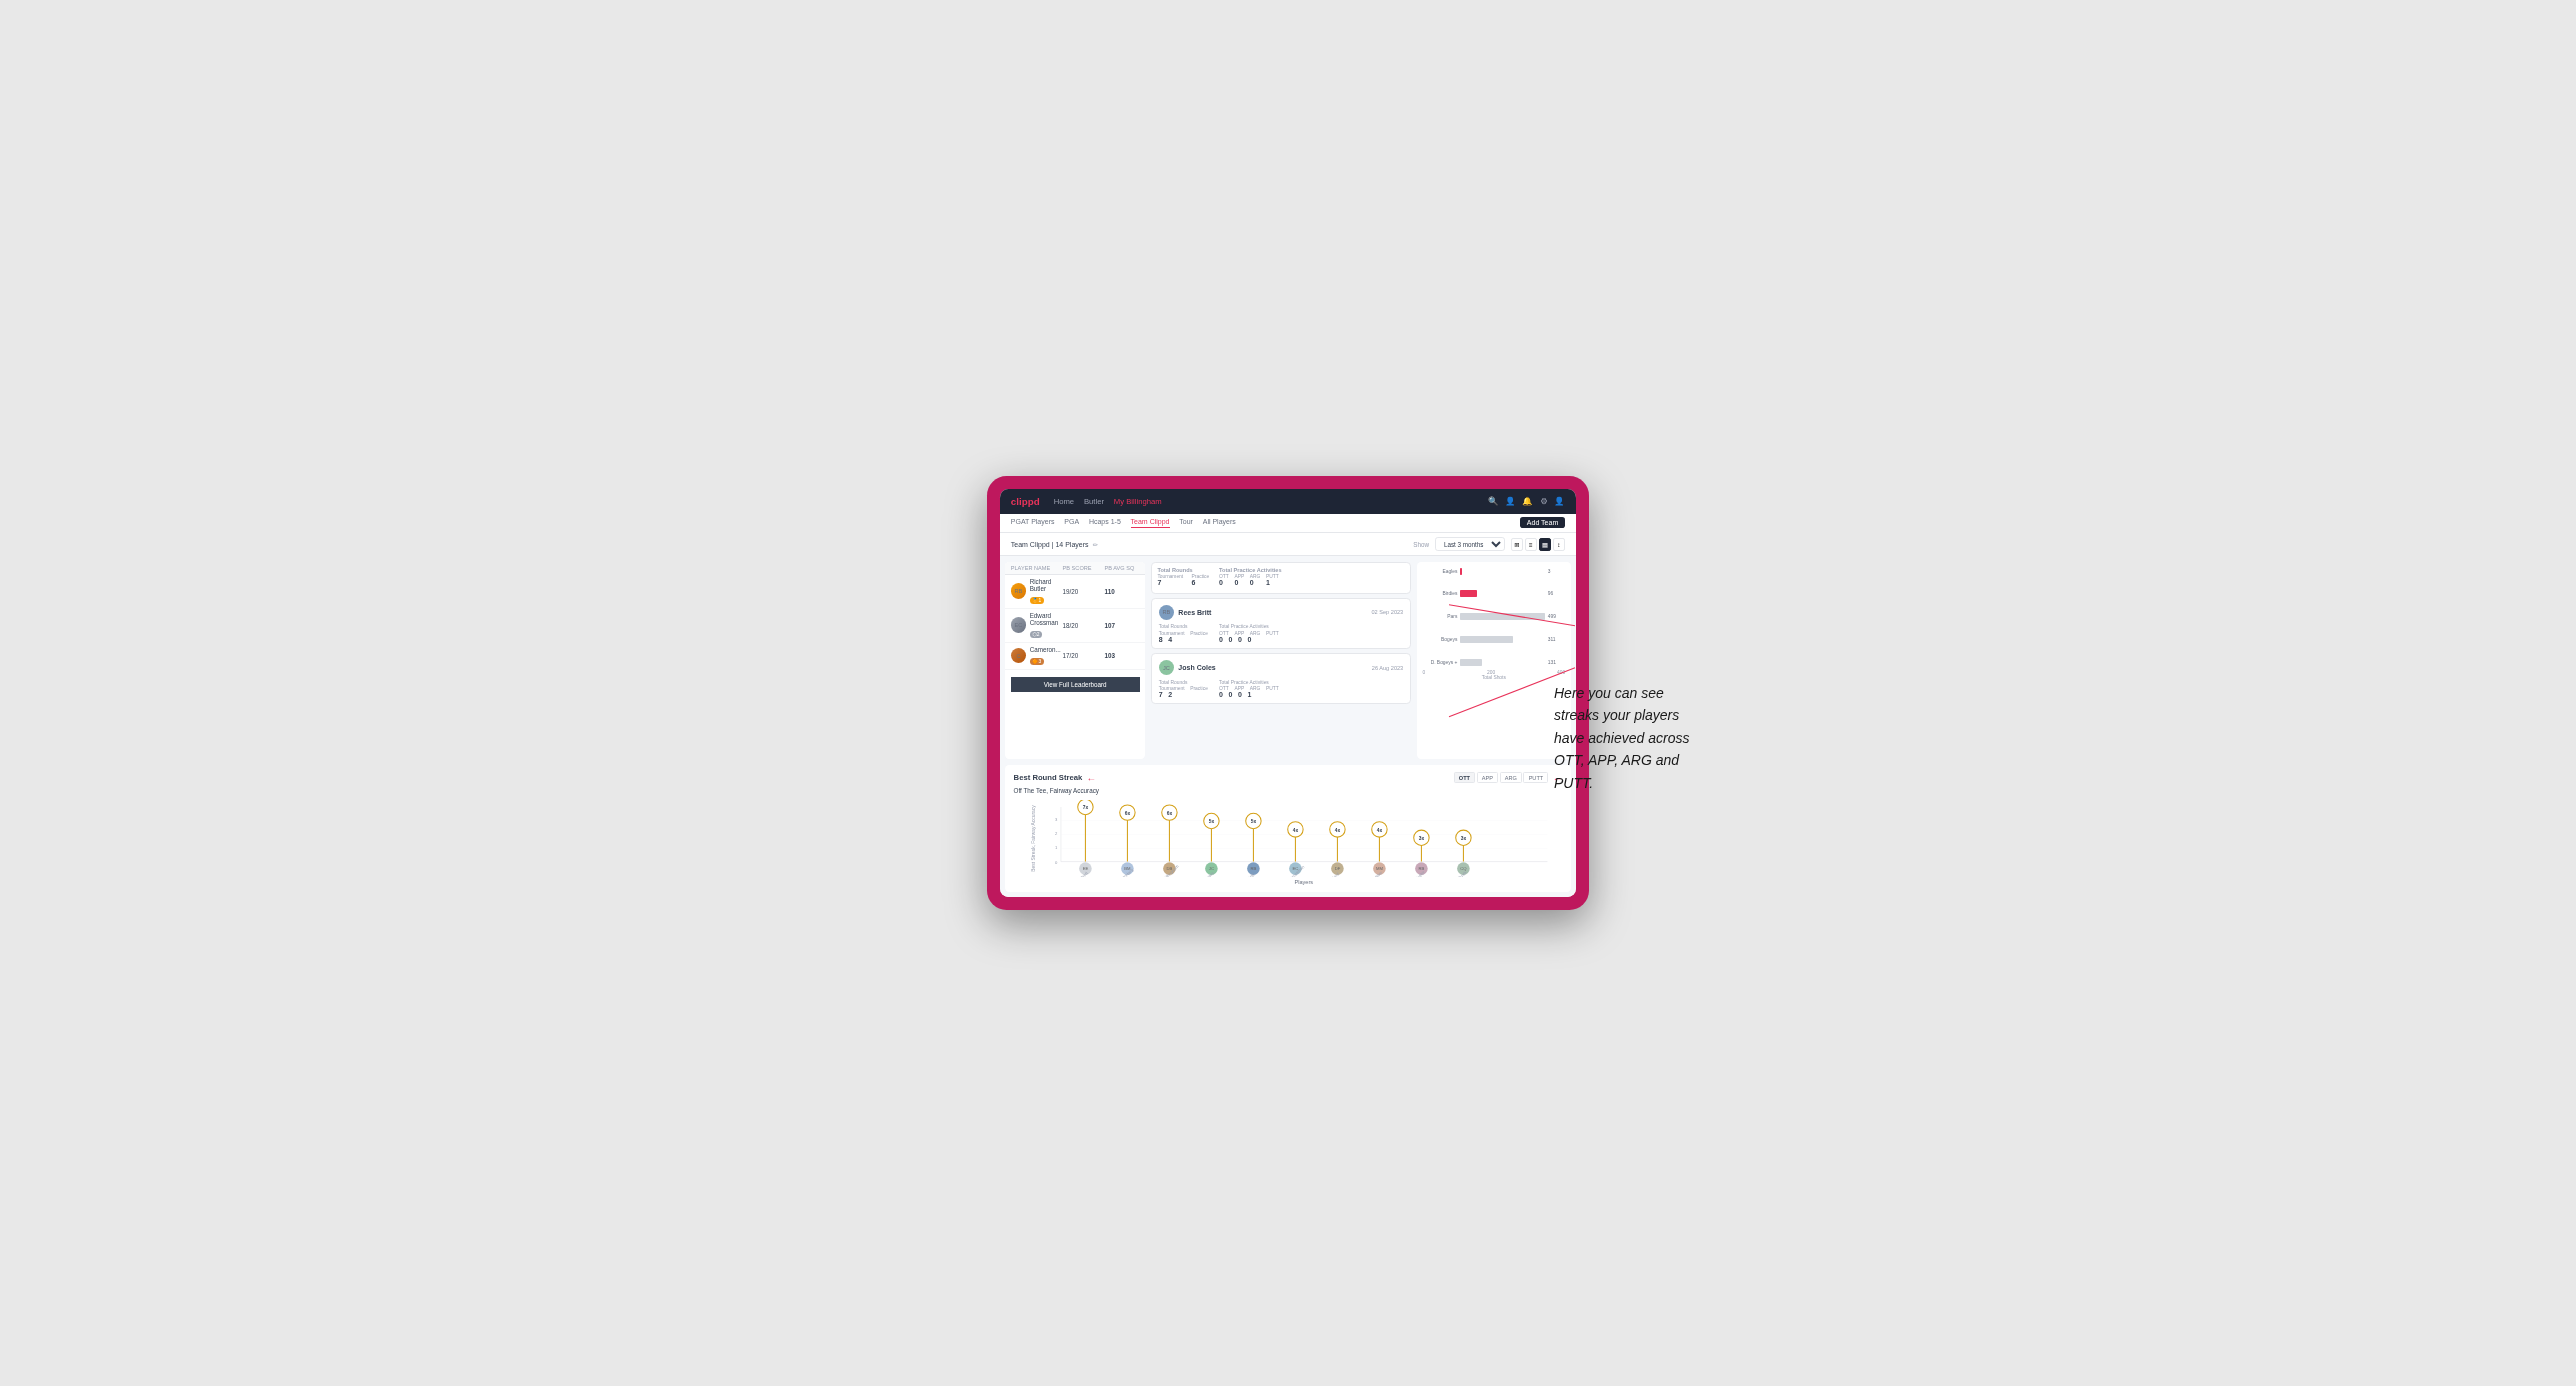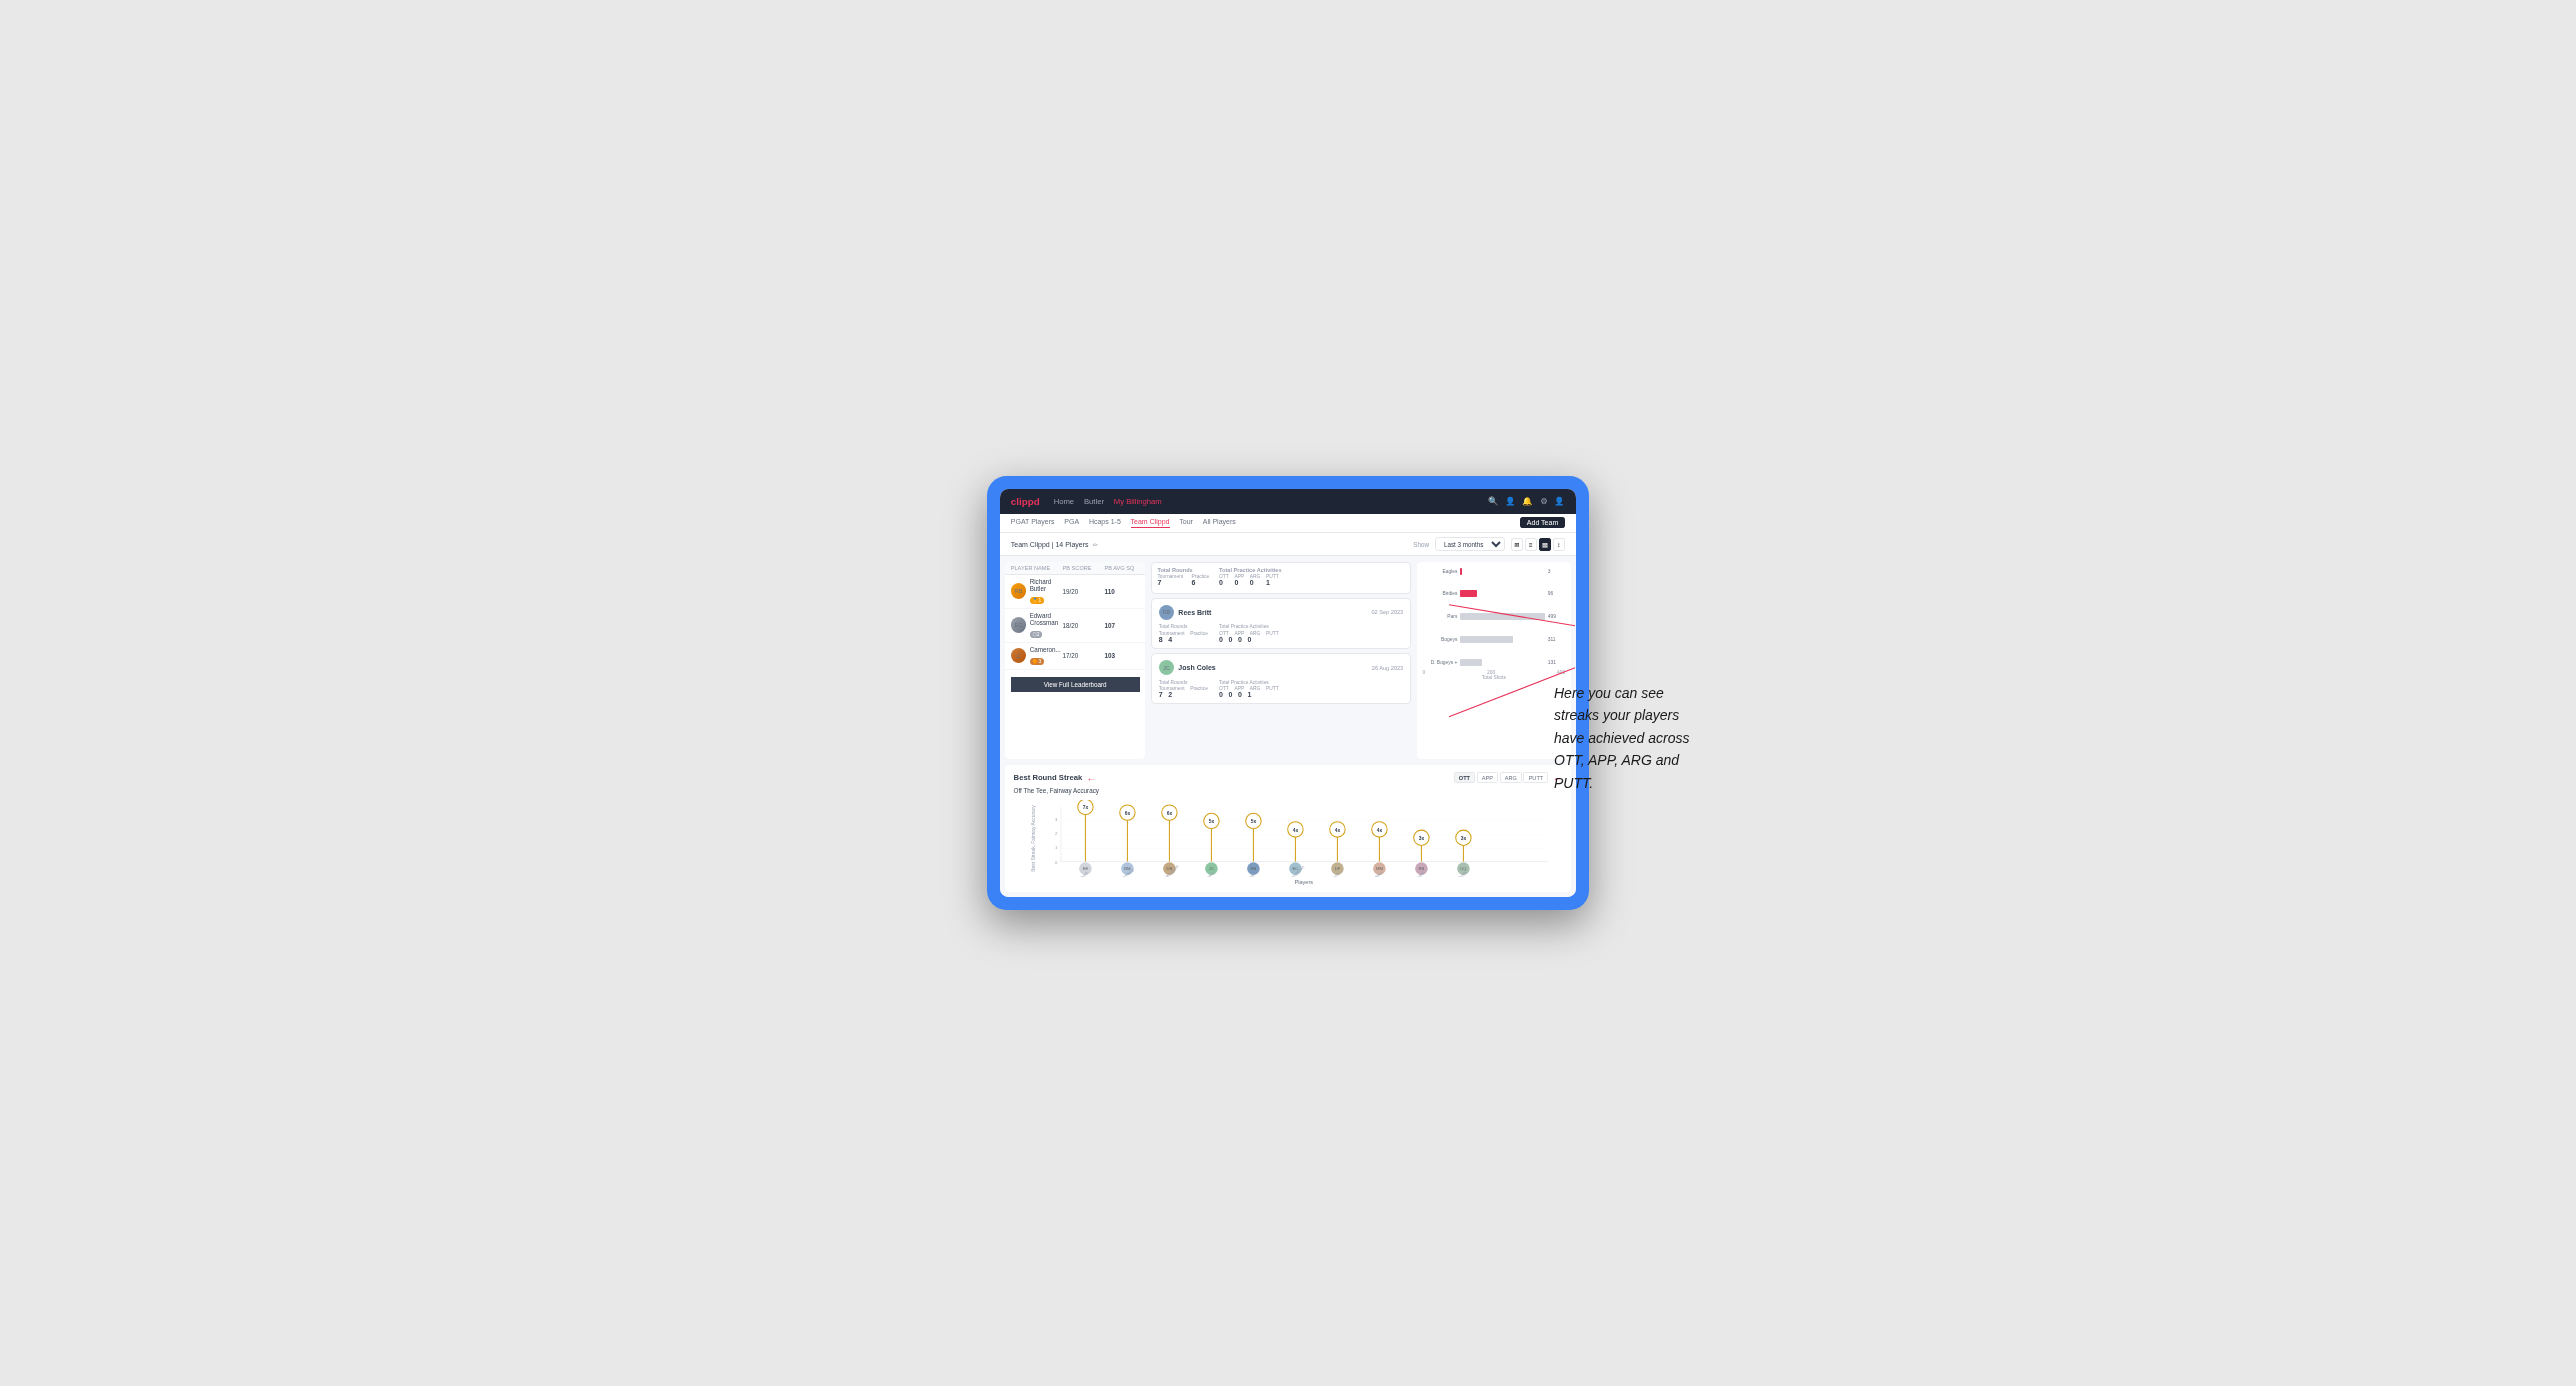--- a/index.html
+++ b/index.html
@@ -7,21 +7,21 @@
       background: #e8e8e8;
       display: flex;
       justify-content: center;
       align-items: center;
       min-height: 100vh;
       font-family: -apple-system, BlinkMacSystemFont, 'Segoe UI', sans-serif;
     }
     .tablet-frame {
       width: 602px;
       height: 434px;
-      background: #3b82f6;
+      background: #be185d;
       border-radius: 19.6px;
       padding: 12.6px;
       box-shadow: 0 14px 42px rgba(0,0,0,0.4);
       position: relative;
     }
     .tablet-screen {
       width: 100%;
       height: 100%;
       background: #f5f5f5;
       border-radius: 8.4px;

